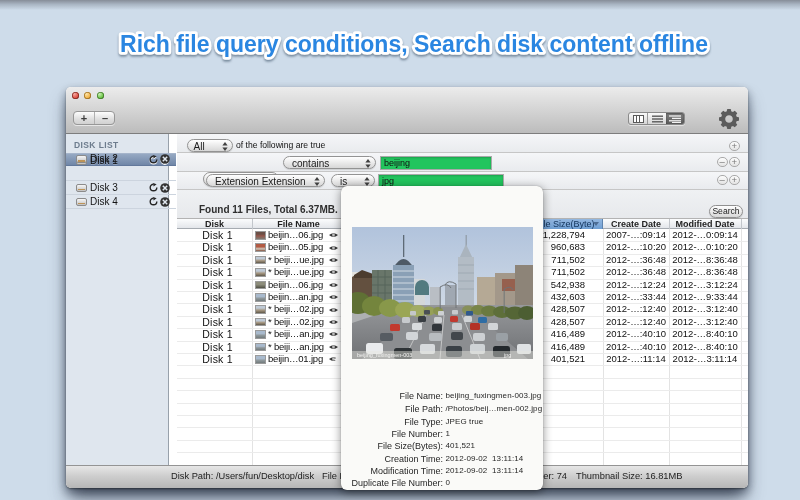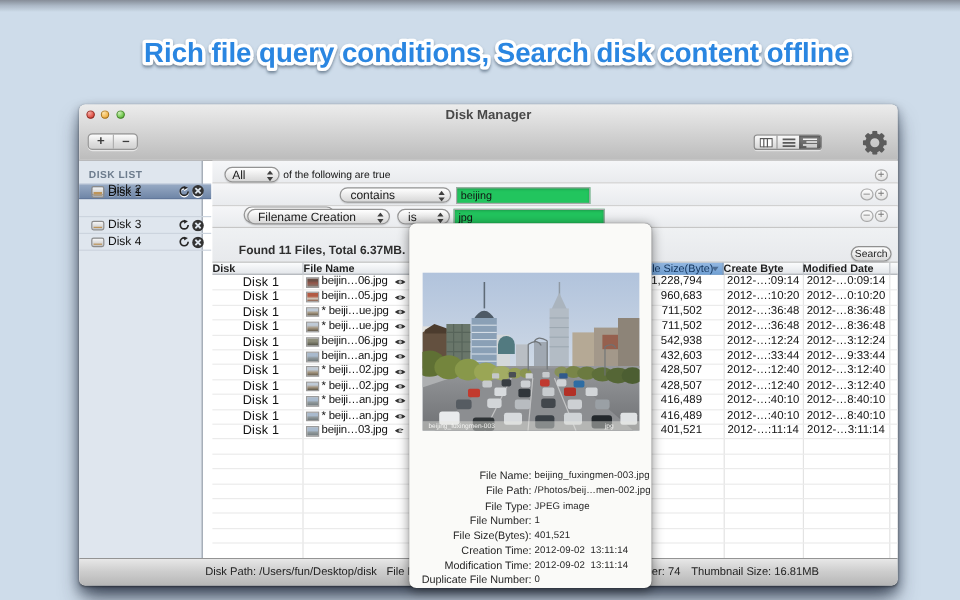--- a/index.html
+++ b/index.html
@@ -37,21 +37,21 @@
 .pill svg{position:absolute;right:4px;top:2px}
 .fld{position:absolute;background:#22c55e;border:1px solid #a9a9a9;box-shadow:inset 0 1px 2px rgba(0,0,0,.18);font-size:9px;color:#111;padding:1.5px 0 0 3px}
 .cbtn{position:absolute;width:10.5px;height:10.5px;border:1px solid #a9a9a9;border-radius:50%;background:linear-gradient(#fdfdfd,#e3e3e3);font-size:9.5px;color:#777;text-align:center;line-height:8.5px}
 .qlbl{position:absolute;font-size:8.6px;color:#111;white-space:nowrap}
 
 #found{left:0;top:56px;width:571px;height:29px;background:linear-gradient(#eff1f3,#e7e9ec);border-bottom:1px solid #b3b3b3}
 #foundtx{left:22px;top:70px;font-size:10px;font-weight:bold;color:#2e2e2e}
 #search{left:532px;top:71px;width:34px;height:12.5px;border:1px solid #909090;border-radius:7px;background:linear-gradient(#fefefe,#d8d8d8);font-size:8.6px;color:#1c1c1c;text-align:center;line-height:11px;box-shadow:0 1px 1px rgba(0,0,0,.15)}
 
 #thead{left:0;top:85px;width:571px;height:10px;background:linear-gradient(#fbfcfd,#e3e6ea);border-bottom:1px solid #a6abb1;font-size:9px;font-weight:bold;color:#1f1f1f}
-.hc{position:absolute;top:0;height:10px;line-height:10px;}
+.hc{position:absolute;top:0;height:10px;line-height:10px;text-align:center}
 .hv{position:absolute;top:0;width:1px;height:10px;background:#c2c6cb}
 #hsize{left:341px;width:85px;background:linear-gradient(#93b7e0,#6f9fd3);border-left:1px solid #5d83ae;border-right:1px solid #5d83ae;color:#12335a;font-weight:normal;text-align:left}
 #hsize svg{position:absolute;right:3px;top:3px}
 
 .trow{position:absolute;left:0;width:571px;height:12.4px;font-size:9.5px;color:#111;line-height:12.4px}
 .rl{position:absolute;left:0;width:571px;height:1px;background:#ebebeb}
 .cv{position:absolute;width:1px;background:#e3e3e3;top:95px}
 .c1{position:absolute;left:3px;top:0;width:75px;text-align:center;font-size:10.5px;letter-spacing:.2px}
 .thm{position:absolute;left:78px;top:2px;width:11px;height:8.5px;border:1px solid #9a9a9a}
 .fn{position:absolute;left:91px;top:0;white-space:nowrap;letter-spacing:-.2px}
@@ -85,21 +85,20 @@
       </filter>
     </defs>
  <text x="414" y="32" text-anchor="middle" font-family="Liberation Sans,sans-serif" font-size="23" font-weight="bold" stroke="#ffffff" stroke-width="5.5" paint-order="stroke" stroke-linejoin="round" fill="#2b86e1" filter="url(#hsh)">Rich file query conditions, Search disk content offline</text>
 </svg>
 
 <div class="abs" id="win">
  <div class="abs" id="titlebar"></div>
  <div class="abs light" style="left:5.5px;background:radial-gradient(circle at 35% 30%,#f4aaa2,#e05348 55%,#9c2f28 92%);box-shadow:inset 0 0 0 .8px rgba(110,30,24,.8)"></div>
  <div class="abs light" style="left:18px;background:radial-gradient(circle at 35% 30%,#fce3a8,#f2b54d 55%,#b27c22 92%);box-shadow:inset 0 0 0 .8px rgba(140,95,20,.8)"></div>
  <div class="abs light" style="left:30.5px;background:radial-gradient(circle at 35% 30%,#cdeeb9,#70c84c 55%,#45872c 92%);box-shadow:inset 0 0 0 .8px rgba(55,105,35,.8)"></div>
- <div class="abs" id="title">Disk Manager</div>
  <div class="abs" id="pm">
       <div class="abs d"></div>
       <span style="left:0">+</span>
       <span style="left:21px">–</span>
     </div>
  <div class="abs" id="seg">
    <svg class="abs" style="left:4px;top:2px" width="11" height="8">
         <rect x="0.5" y="0.5" width="10" height="7" fill="#fff" stroke="#5a5a5a"></rect>
         <line x1="3.5" y1="0" x2="3.5" y2="8" stroke="#5a5a5a"></line>
         <line x1="6.5" y1="0" x2="6.5" y2="8" stroke="#5a5a5a"></line>
@@ -245,21 +244,21 @@
         <svg width="6" height="9">
           <path d="M3 0L5.6 3.4H.4z" fill="#3f3f3f"></path>
           <path d="M3 9L.4 5.6h5.2z" fill="#3f3f3f"></path>
         </svg>
       </div>
   <div class="fld" style="left:203px;top:21.5px;width:112px;height:14px">beijing</div>
   <div class="cbtn" style="left:540px;top:22.5px">–</div>
   <div class="cbtn" style="left:552px;top:22.5px">+</div>
 
   <div class="pill" style="left:29px;top:40px;width:119px;height:13px">
-        <span class="tx">Filename Creation</span>
+        <span class="tx">Extension Extension</span>
         <svg width="6" height="9">
           <path d="M3 0L5.6 3.4H.4z" fill="#3f3f3f"></path>
           <path d="M3 9L.4 5.6h5.2z" fill="#3f3f3f"></path>
         </svg>
       </div>
   <div class="pill" style="left:154px;top:40px;width:44px;height:13px">
         <span class="tx">is</span>
         <svg width="6" height="9">
           <path d="M3 0L5.6 3.4H.4z" fill="#3f3f3f"></path>
           <path d="M3 9L.4 5.6h5.2z" fill="#3f3f3f"></path>
@@ -277,21 +276,21 @@
     <div class="hc" style="left:0;width:75px">Disk</div>
         <div class="hv" style="left:75px"></div>
     <div class="hc" style="left:76px;width:91px">File Name</div>
         <div class="hv" style="left:167px"></div>
     <div class="hc" id="hsize">
           <span style="position:absolute;left:17px;top:0">File Size(Byte)</span>
           <svg style="position:absolute;right:3px;top:3px" width="6" height="4">
             <path d="M0 0h6L3 4z" fill="#4d6d94"></path>
           </svg>
         </div>
-    <div class="hc" style="left:426px;width:66px">Create Byte</div>
+    <div class="hc" style="left:426px;width:66px">Create Date</div>
         <div class="hv" style="left:492px"></div>
     <div class="hc" style="left:492px;width:72px">Modified Date</div>
         <div class="hv" style="left:564px"></div>
   </div>
 
   <div class="cv" style="left:75px;height:236px"></div>
   <div class="cv" style="left:167px;height:236px"></div>
   <div class="cv" style="left:426px;height:236px"></div>
   <div class="cv" style="left:492px;height:236px"></div>
   <div class="cv" style="left:564px;height:236px"></div>
@@ -308,21 +307,21 @@
 <div class="abs" id="rows" style="left:177px;top:229px;width:571px;height:236px;font-size:9.5px">
     <div class="trow" style="top:0.0px">
       <span class="c1">Disk 1</span>
       <span class="thm t1"></span>
       <span class="fn">beijin…06.jpg</span>
       <svg class="eye" width="9" height="6">
         <path d="M0 3 Q4.5 -0.7 9 3 Q4.5 6.7 0 3Z" fill="#333"></path>
         <circle cx="4.5" cy="3" r="1.4" fill="#c0c0c0"></circle>
       </svg>
       <span class="sz">1,228,794</span>
-      <span class="cd">2012-…:09:14</span>
+      <span class="cd">2007-…:09:14</span>
       <span class="md">2012-…0:09:14</span>
     </div>
     <div class="trow" style="top:12.4px">
       <span class="c1">Disk 1</span>
       <span class="thm t2"></span>
       <span class="fn">beijin…05.jpg</span>
       <svg class="eye" width="9" height="6">
         <path d="M0 3 Q4.5 -0.7 9 3 Q4.5 6.7 0 3Z" fill="#333"></path>
         <circle cx="4.5" cy="3" r="1.4" fill="#c0c0c0"></circle>
       </svg>
@@ -422,21 +421,21 @@
         <path d="M0 3 Q4.5 -0.7 9 3 Q4.5 6.7 0 3Z" fill="#333"></path>
         <circle cx="4.5" cy="3" r="1.4" fill="#c0c0c0"></circle>
       </svg>
       <span class="sz">416,489</span>
       <span class="cd">2012-…:40:10</span>
       <span class="md">2012-…8:40:10</span>
     </div>
     <div class="trow" style="top:124.0px">
       <span class="c1">Disk 1</span>
       <span class="thm t5"></span>
-      <span class="fn">beijin…03.jpg</span>
+      <span class="fn">beijin…01.jpg</span>
       <svg class="eye" width="9" height="6">
         <path d="M0 3 Q4.5 -0.7 9 3 Q4.5 6.7 0 3Z" fill="#333"></path>
         <circle cx="4.5" cy="3" r="1.4" fill="#c0c0c0"></circle>
       </svg>
       <span class="sz">401,521</span>
       <span class="cd">2012-…:11:14</span>
       <span class="md">2012-…3:11:14</span>
     </div>
     <div class="rl" style="top:12.4px"></div>
     <div class="rl" style="top:24.8px"></div>
@@ -581,21 +580,21 @@
     </g>
     <rect x="0" y="124" width="181" height="8" fill="rgba(230,230,225,.45)"></rect>
     <text x="5" y="130" font-size="5.5" fill="#f2f2f0" font-family="Liberation Sans,sans-serif">beijing_fuxingmen-003</text>
       <text x="152" y="130" font-size="5.5" fill="#f2f2f0" font-family="Liberation Sans,sans-serif">jpg</text>
   </svg>
   <div class="plab" style="top:203.5px">File Name:</div>
     <div class="pval" style="top:203.5px">beijing_fuxingmen-003.jpg</div>
   <div class="plab" style="top:217px">File Path:</div>
     <div class="pval" style="top:217px">/Photos/beij…men-002.jpg</div>
   <div class="plab" style="top:229.5px">File Type:</div>
-    <div class="pval" style="top:229.5px">JPEG image</div>
+    <div class="pval" style="top:229.5px">JPEG true</div>
   <div class="plab" style="top:241.5px">File Number:</div>
     <div class="pval" style="top:241.5px">1</div>
   <div class="plab" style="top:254px">File Size(Bytes):</div>
     <div class="pval" style="top:254px">401,521</div>
   <div class="plab" style="top:266.5px">Creation Time:</div>
     <div class="pval" style="top:266.5px">2012-09-02&nbsp;&nbsp;13:11:14</div>
   <div class="plab" style="top:278.5px">Modification Time:</div>
     <div class="pval" style="top:278.5px">2012-09-02&nbsp;&nbsp;13:11:14</div>
   <div class="plab" style="top:291px">Duplicate File Number:</div>
     <div class="pval" style="top:291px">0</div>

